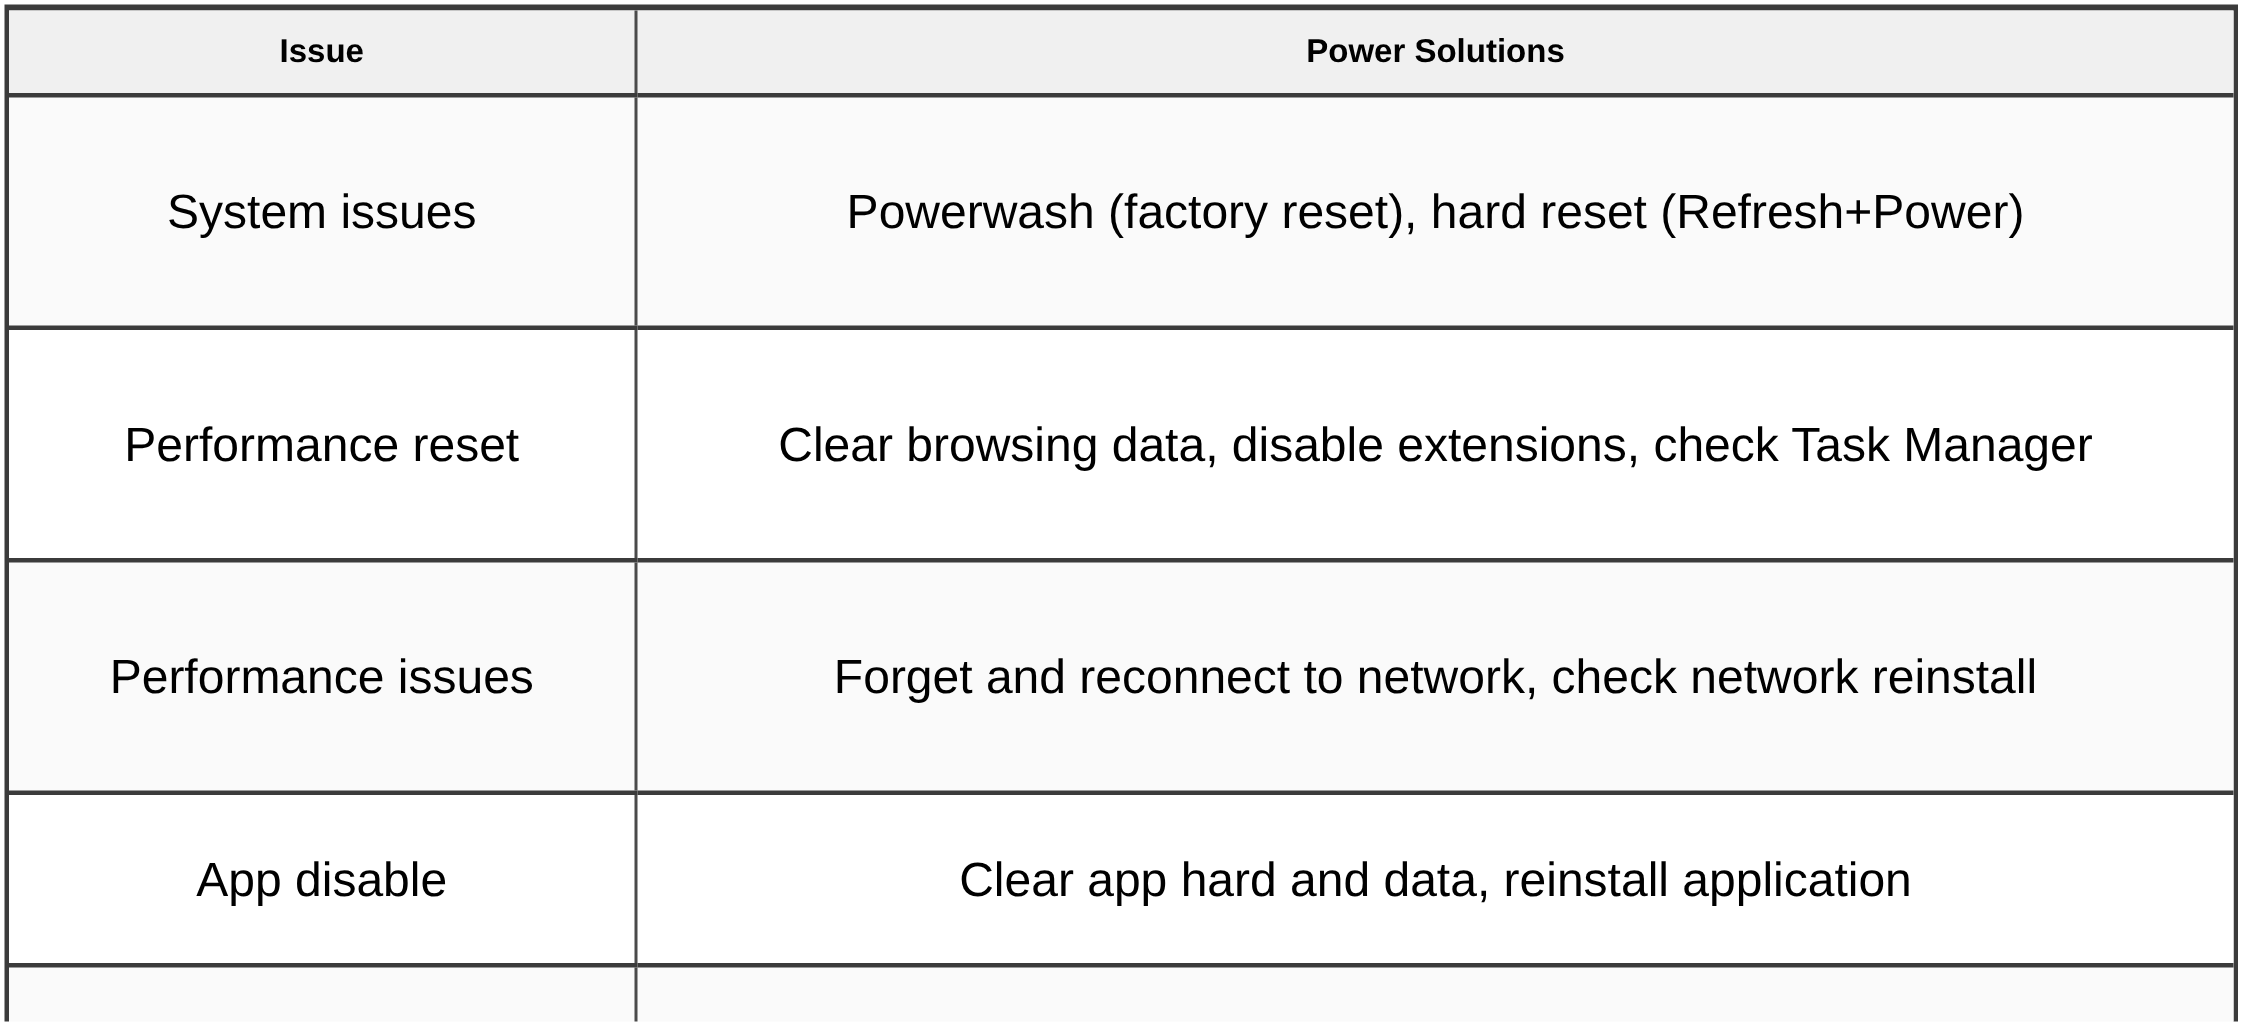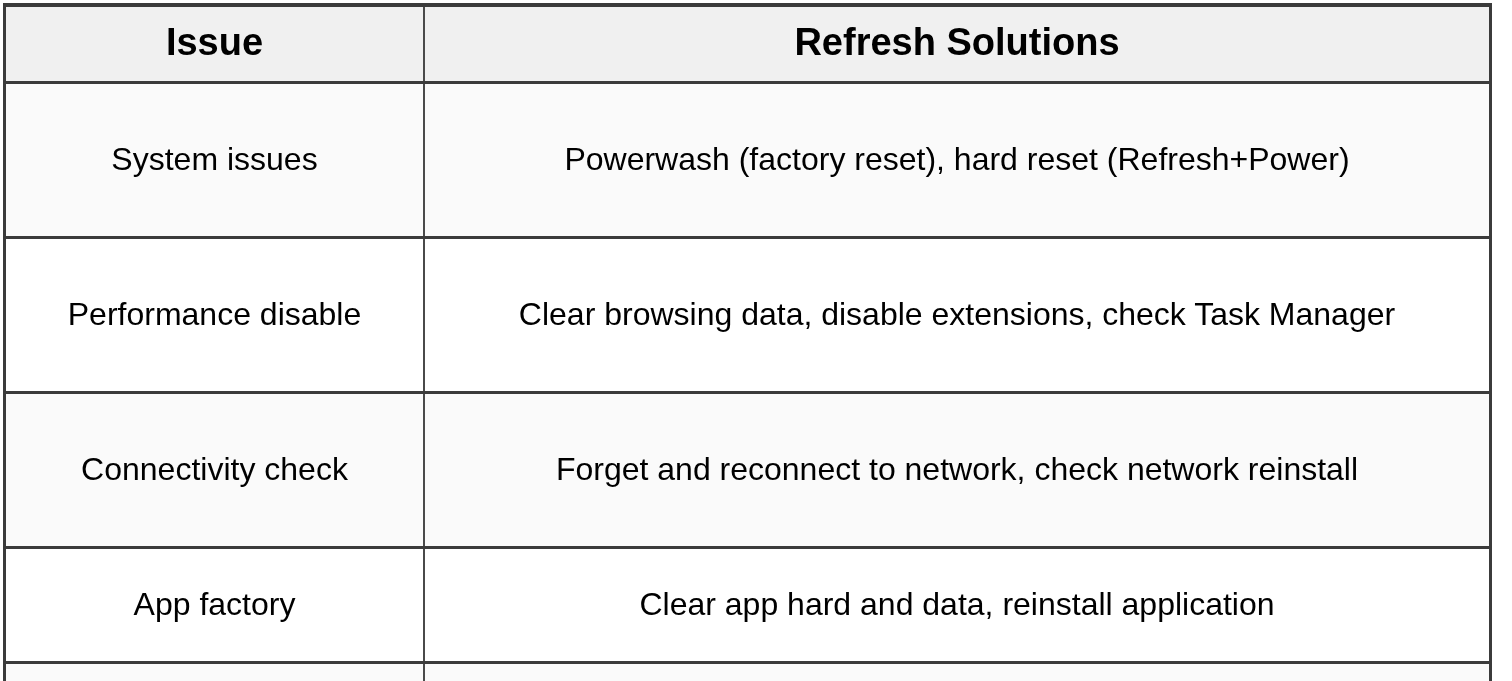--- a/index.html
+++ b/index.html
@@ -37,21 +37,21 @@
     width: 100%;
     table-layout: fixed;
   }
 
   table.issue-table col.col-issue   { width: 418px; }
   table.issue-table col.col-sol     { width: auto;  }
 
   thead th {
     background: #f0f0f0;
     font-weight: bold;
-    font-size: 38px;
+    font-size: 22px;
     color: #000000;
     text-align: center;
     padding: 14px 10px 16px 10px;
     border-bottom: 3px solid #3b3b3b;
     line-height: 1.15;
   }
   thead th.th-issue {
     border-right: 2px solid #4a4a4a;
   }
 
@@ -85,38 +85,38 @@
 <div class="page">
   <div class="table-wrap">
     <table class="issue-table">
       <colgroup>
         <col class="col-issue">
         <col class="col-sol">
       </colgroup>
       <thead>
         <tr>
           <th class="th-issue">Issue</th>
-          <th class="th-solutions">Refresh Solutions</th>
+          <th class="th-solutions">Power Solutions</th>
         </tr>
       </thead>
       <tbody>
         <tr class="row-shaded r-tall">
           <td class="cell-issue">System issues</td>
           <td class="cell-solutions">Powerwash (factory reset), hard reset (Refresh+Power)</td>
         </tr>
         <tr class="row-plain r-tall">
-          <td class="cell-issue">Performance disable</td>
+          <td class="cell-issue">Performance reset</td>
           <td class="cell-solutions">Clear browsing data, disable extensions, check Task Manager</td>
         </tr>
         <tr class="row-shaded r-tall">
-          <td class="cell-issue">Connectivity check</td>
+          <td class="cell-issue">Performance issues</td>
           <td class="cell-solutions">Forget and reconnect to network, check network reinstall</td>
         </tr>
         <tr class="row-plain r-short">
-          <td class="cell-issue">App factory</td>
+          <td class="cell-issue">App disable</td>
           <td class="cell-solutions">Clear app hard and data, reinstall application</td>
         </tr>
         <tr class="row-shaded r-short">
           <td class="cell-issue">Update issues</td>
           <td class="cell-solutions">Manual update check, ensure adequate storage space</td>
         </tr>
       </tbody>
     </table>
   </div>
 </div>

